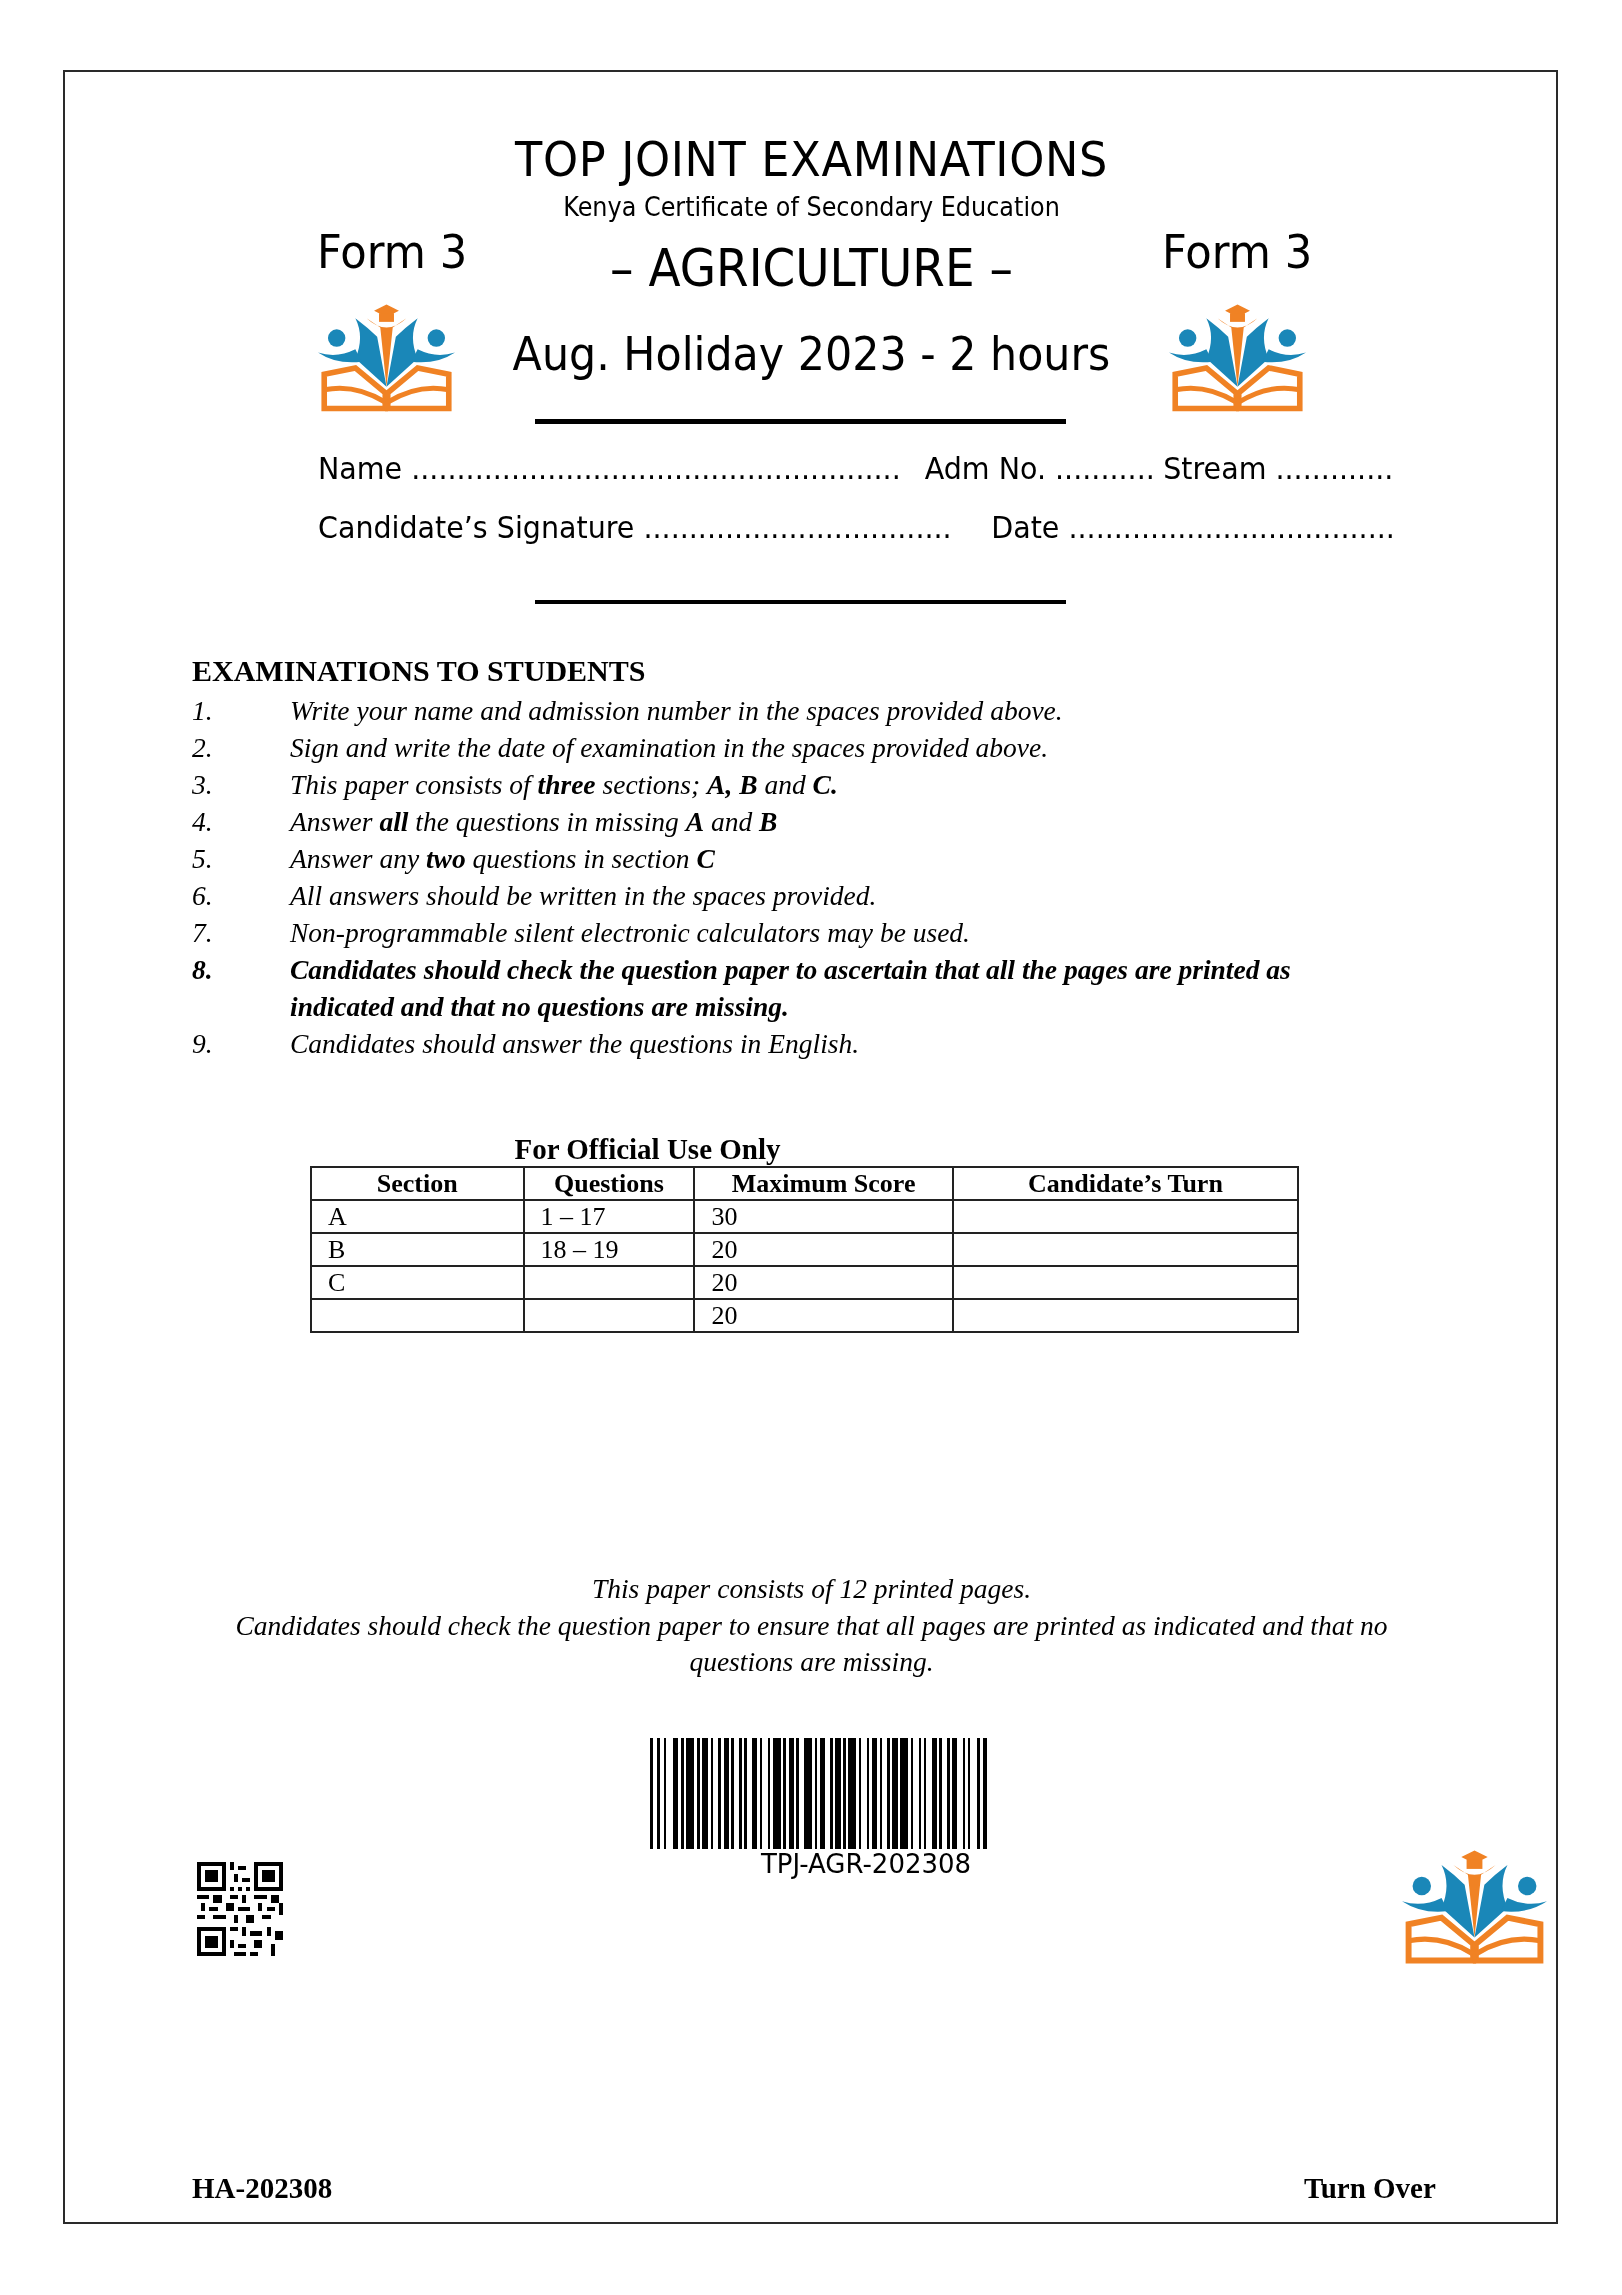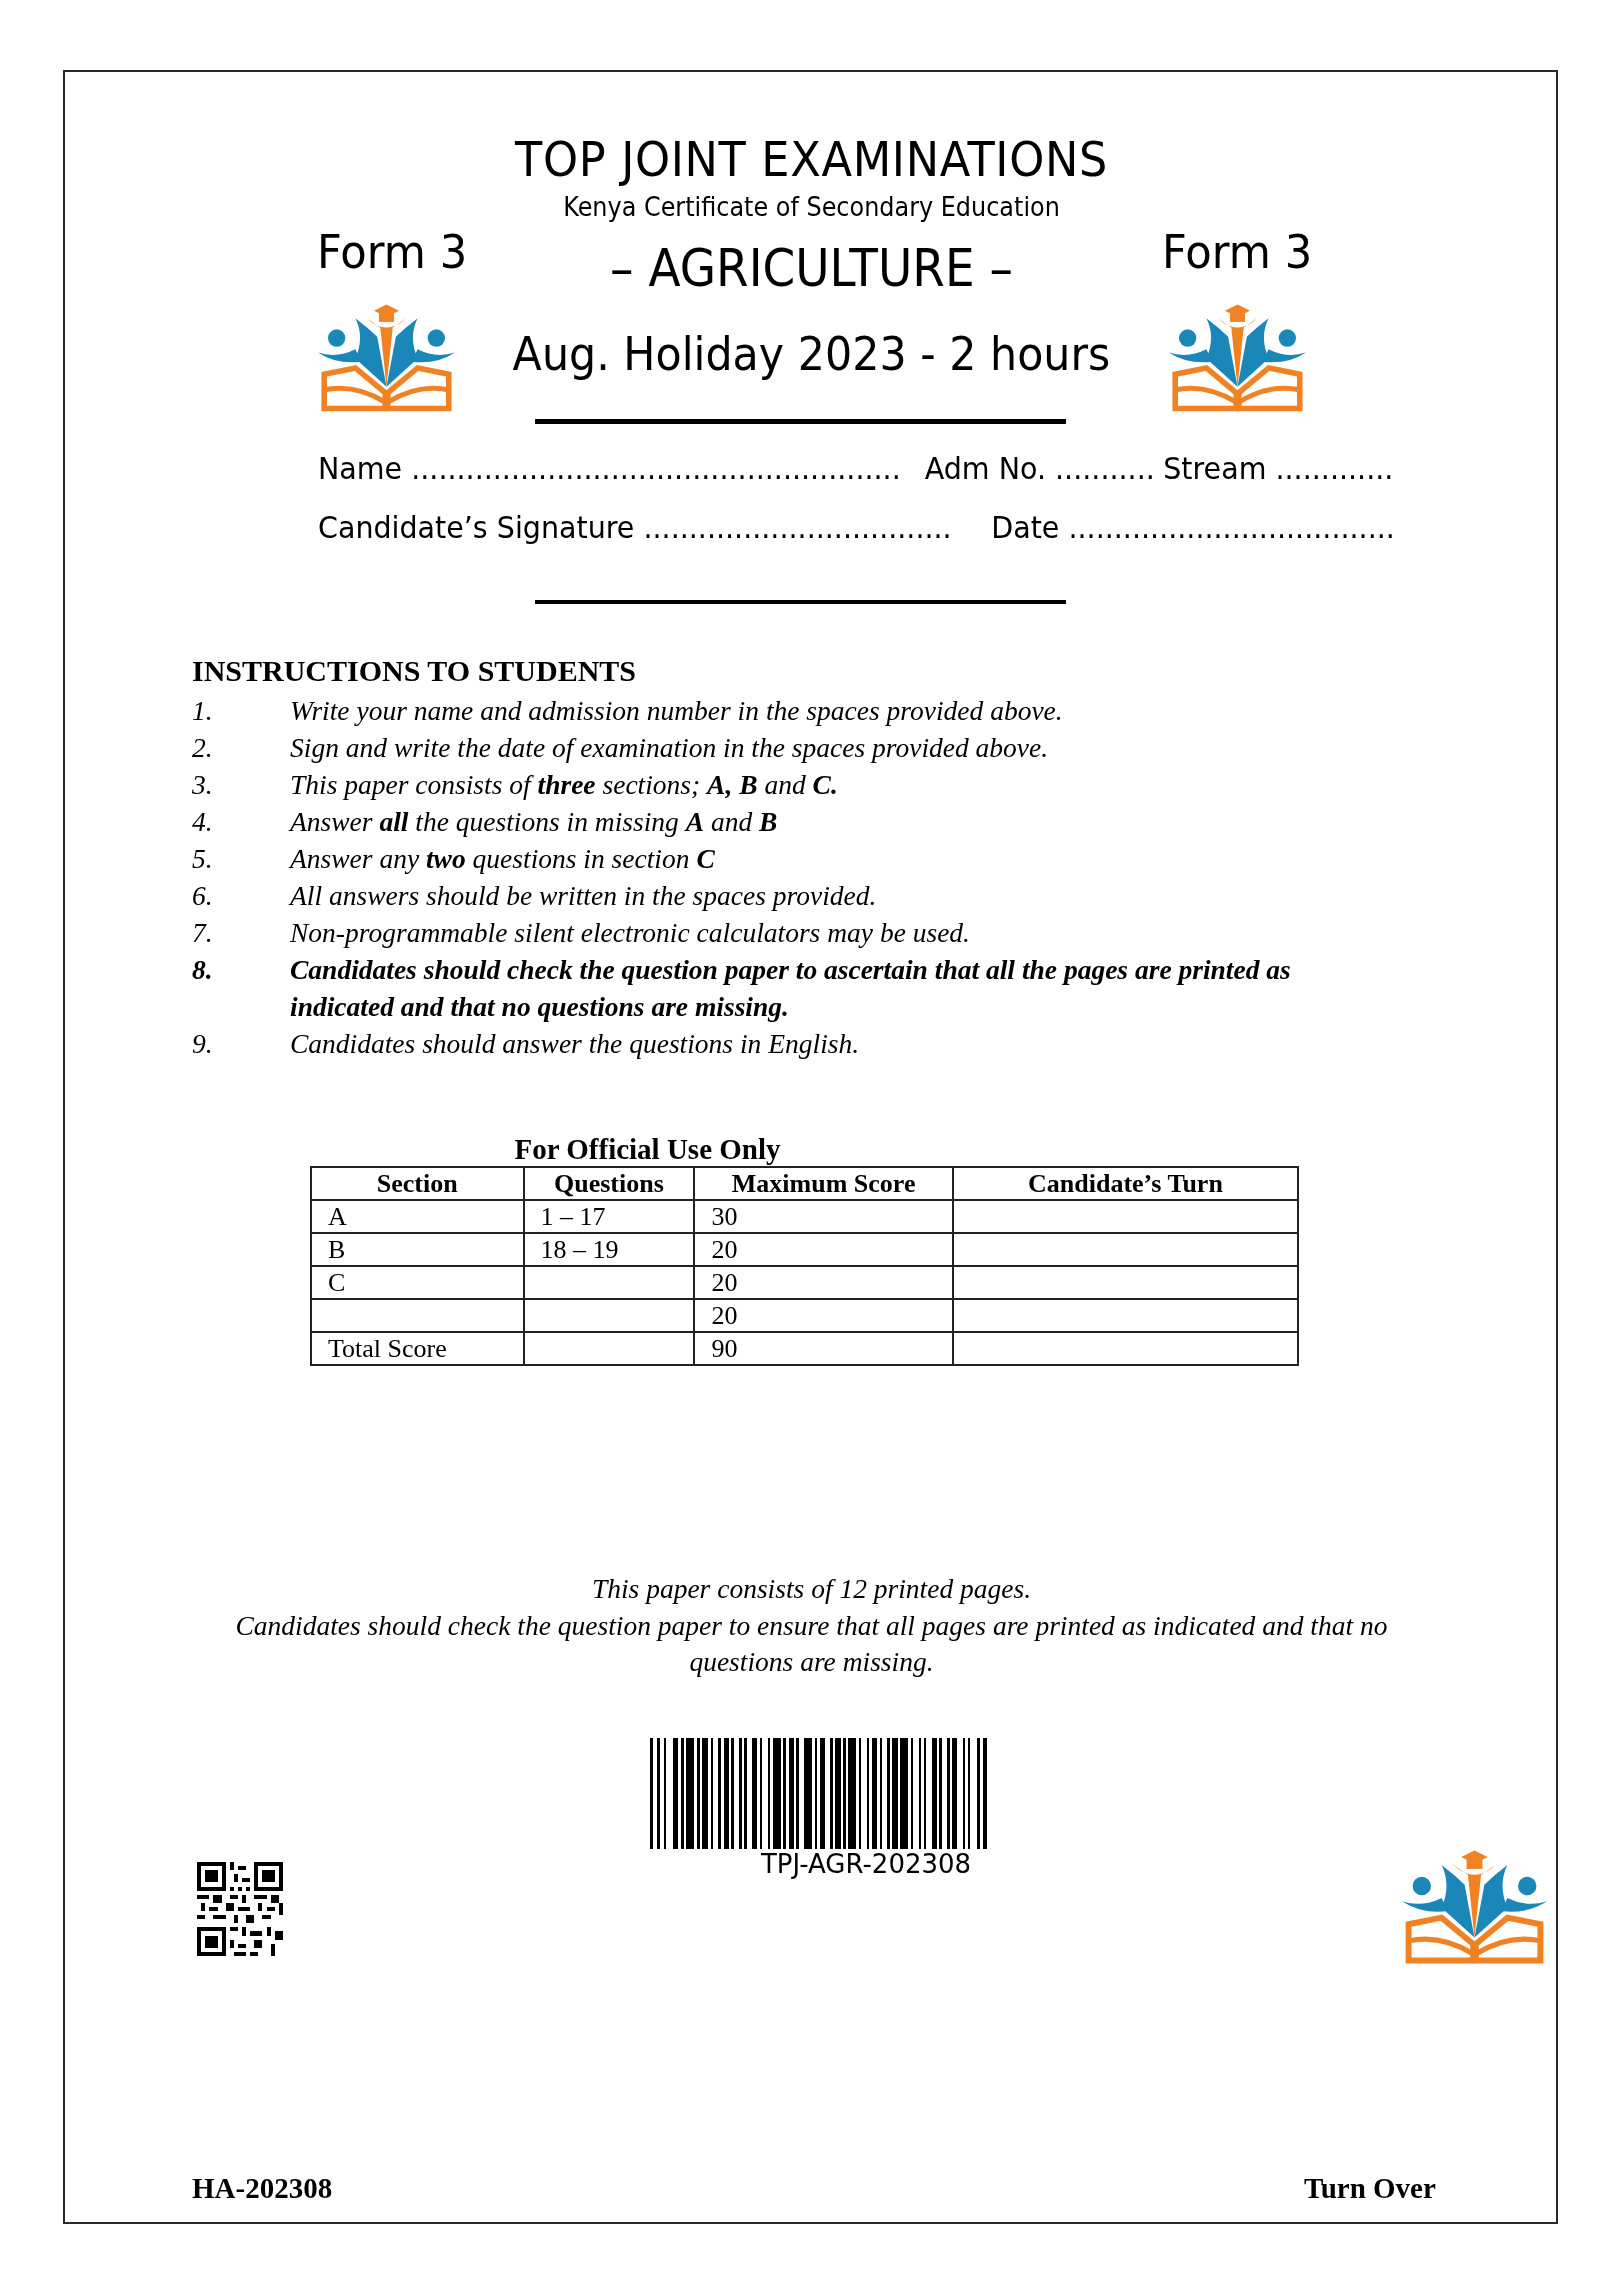--- a/index.html
+++ b/index.html
@@ -92,21 +92,21 @@
 
 <div class="abs sans field-row row1">
   <span>Name ......................................................</span><span class="gap" style="width:26px"></span><span>Adm No. ...........</span><span class="gap" style="width:9.2px"></span><span>Stream .............</span>
 </div>
 <div class="abs sans field-row row2">
   <span>Candidate’s Signature ..................................</span><span class="gap" style="width:43px"></span><span>Date ....................................</span>
 </div>
 
 <div class="rule rule2"></div>
 
-<div class="abs serif instr-title">INSTRUCTIONS TO STUDENTS</div>
+<div class="abs serif instr-title">EXAMINATIONS TO STUDENTS</div>
 <div class="instr-list serif">
   <div class="instr-item">
     <span class="instr-num">1.</span>
     <span class="instr-text">Write your name and admission number in the spaces provided above.</span>
   </div>
   <div class="instr-item">
     <span class="instr-num">2.</span>
     <span class="instr-text">Sign and write the date of examination in the spaces provided above.</span>
   </div>
   <div class="instr-item">
@@ -171,26 +171,20 @@
     <tr>
       <td>C</td>
       <td></td>
       <td>20</td>
       <td></td>
     </tr>
     <tr>
       <td></td>
       <td></td>
       <td>20</td>
-      <td></td>
-    </tr>
-    <tr>
-      <td>Total Score</td>
-      <td></td>
-      <td>90</td>
       <td></td>
     </tr>
   </tbody>
 </table>
 
 <div class="abs serif footer-text ft1">This paper consists of 12 printed pages.</div>
 <div class="abs serif footer-text ft2">Candidates should check the question paper to ensure that all pages are printed as indicated and that no</div>
 <div class="abs serif footer-text ft3">questions are missing.</div>
 
 <div class="barcode">

